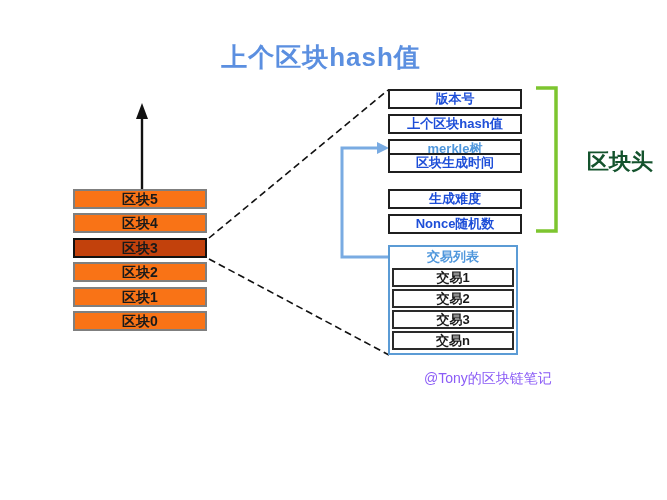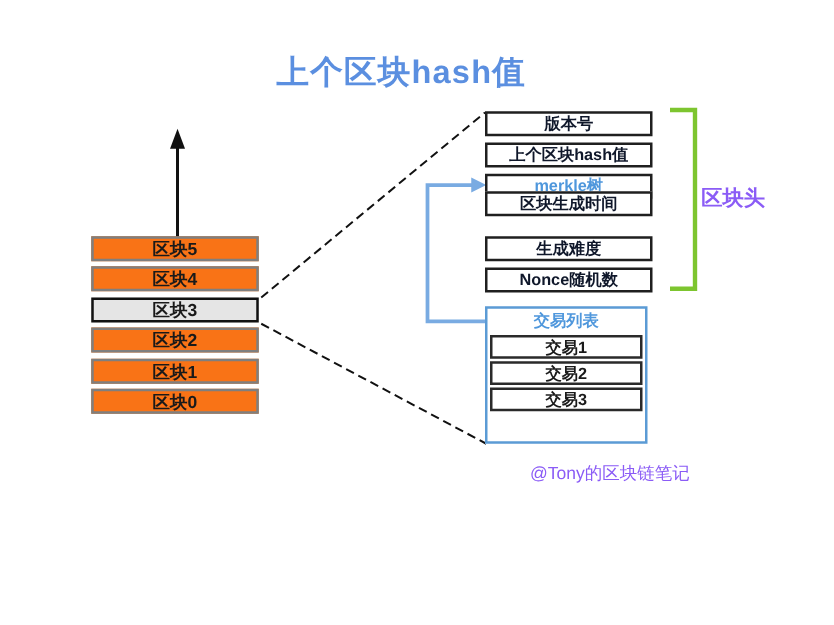--- a/index.html
+++ b/index.html
@@ -38,44 +38,44 @@
     border: 2px solid #7f7f7f;
     background: #f97316;
     color: #1a1a1a;
     font-size: 14px;
     font-weight: 600;
     text-align: center;
     line-height: 16px;
   }
   .stack-box.highlight {
     border: 2px solid #111111;
-    background: #e5e5e5;
+    background: #c2410c;
   }
   
   .field-box {
     position: absolute;
     left: 388px;
     width: 134px;
     height: 20px;
     border: 2px solid #1f1f1f;
     background: #ffffff;
-    color: #0f172a;
+    color: #1d4ed8;
     font-size: 13px;
     font-weight: 600;
     text-align: center;
     line-height: 16px;
   }
   .field-box.blue-text { color: #4f97dc; }
   .bracket-label {
     position: absolute;
-    left: 561px;
+    left: 587px;
     top: 147px;
-    font-size: 17px;
+    font-size: 22px;
     font-weight: bold;
-    color: #8b5cf6;
+    color: #14532d;
     white-space: nowrap;
   }
   
   .tx-box {
     position: absolute;
     left: 388px;
     top: 245px;
     width: 130px;
     height: 110px;
     border: 2px solid #5b9bd5;
@@ -149,17 +149,18 @@
   <div class="field-box" style="top:189px">生成难度</div>
   <div class="field-box" style="top:214px">Nonce随机数</div>
 
   <div class="bracket-label">区块头</div>
 
   <div class="tx-box">
     <div class="tx-title">交易列表</div>
     <div class="tx-row">交易1</div>
     <div class="tx-row">交易2</div>
     <div class="tx-row">交易3</div>
+    <div class="tx-row">交易n</div>
   </div>
 
   <div class="watermark">@Tony的区块链笔记</div>
 
 </div>
 
 </body></html>

